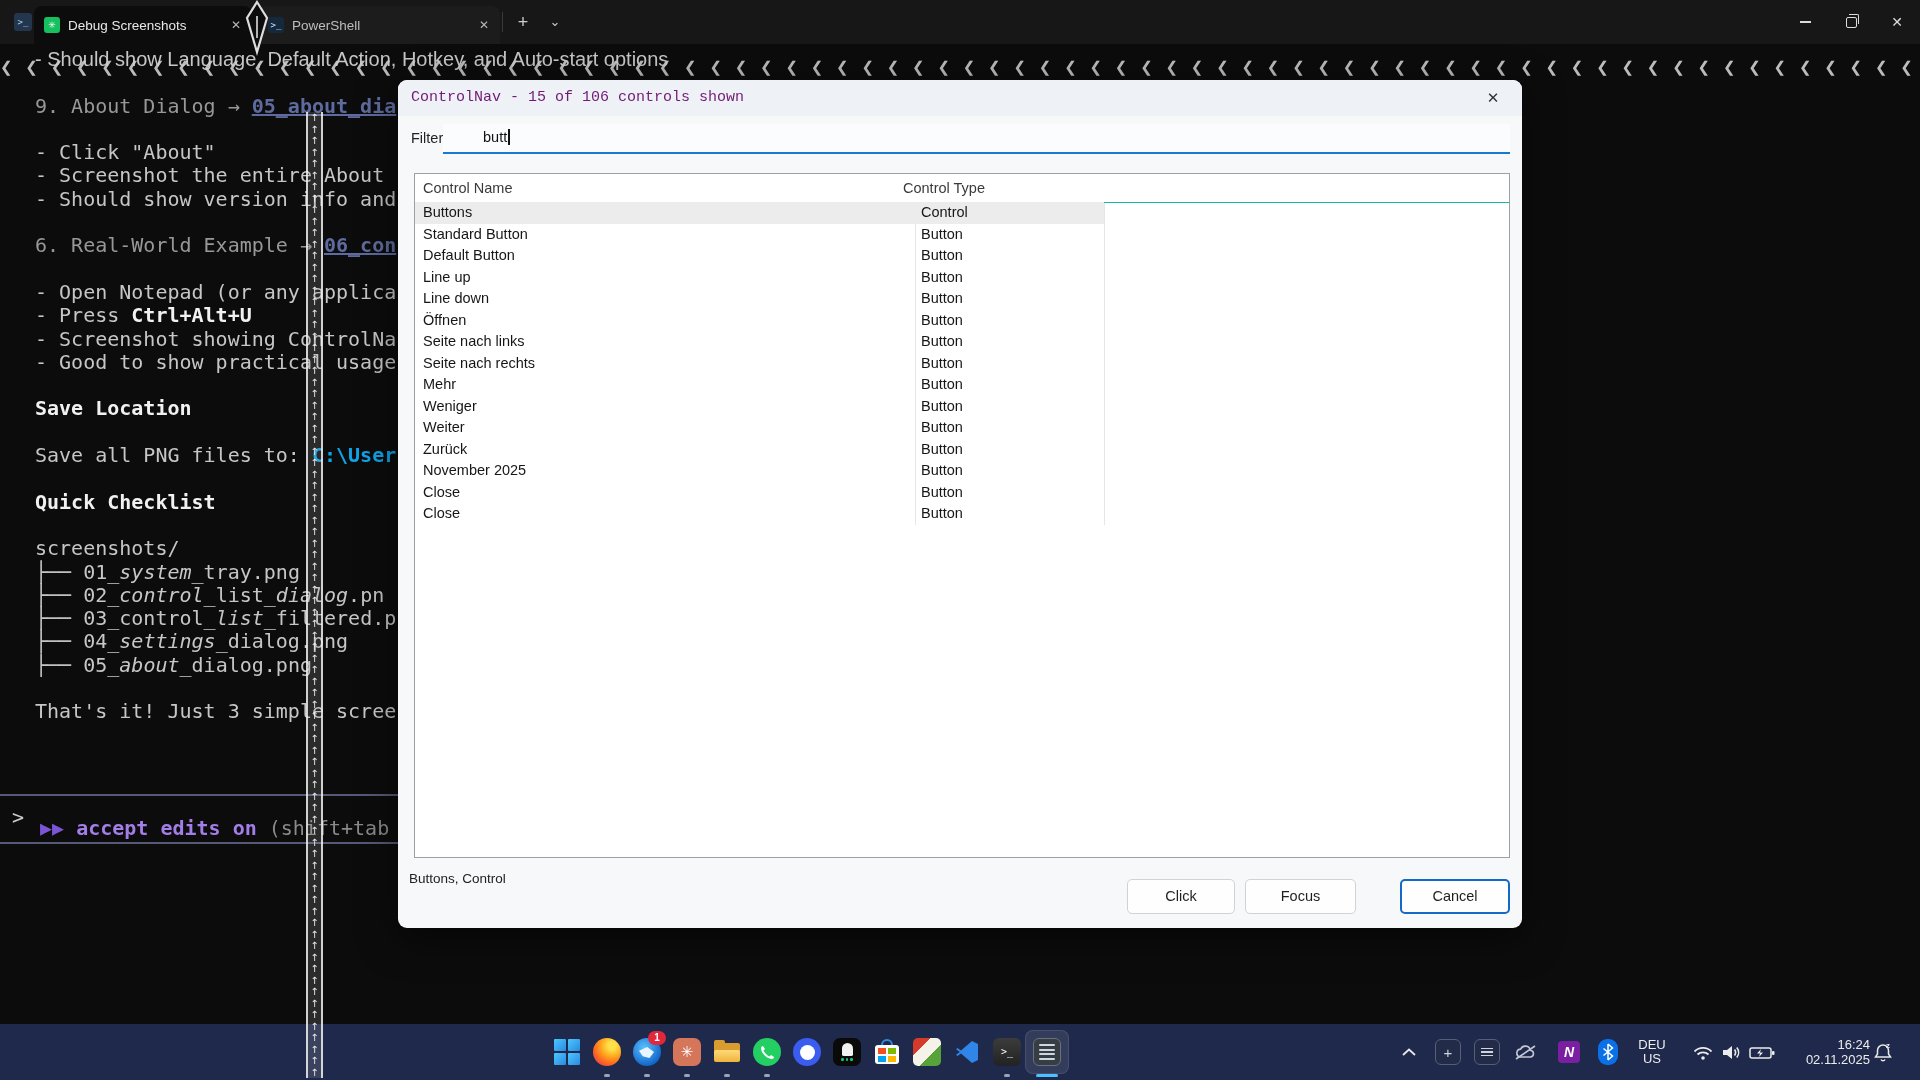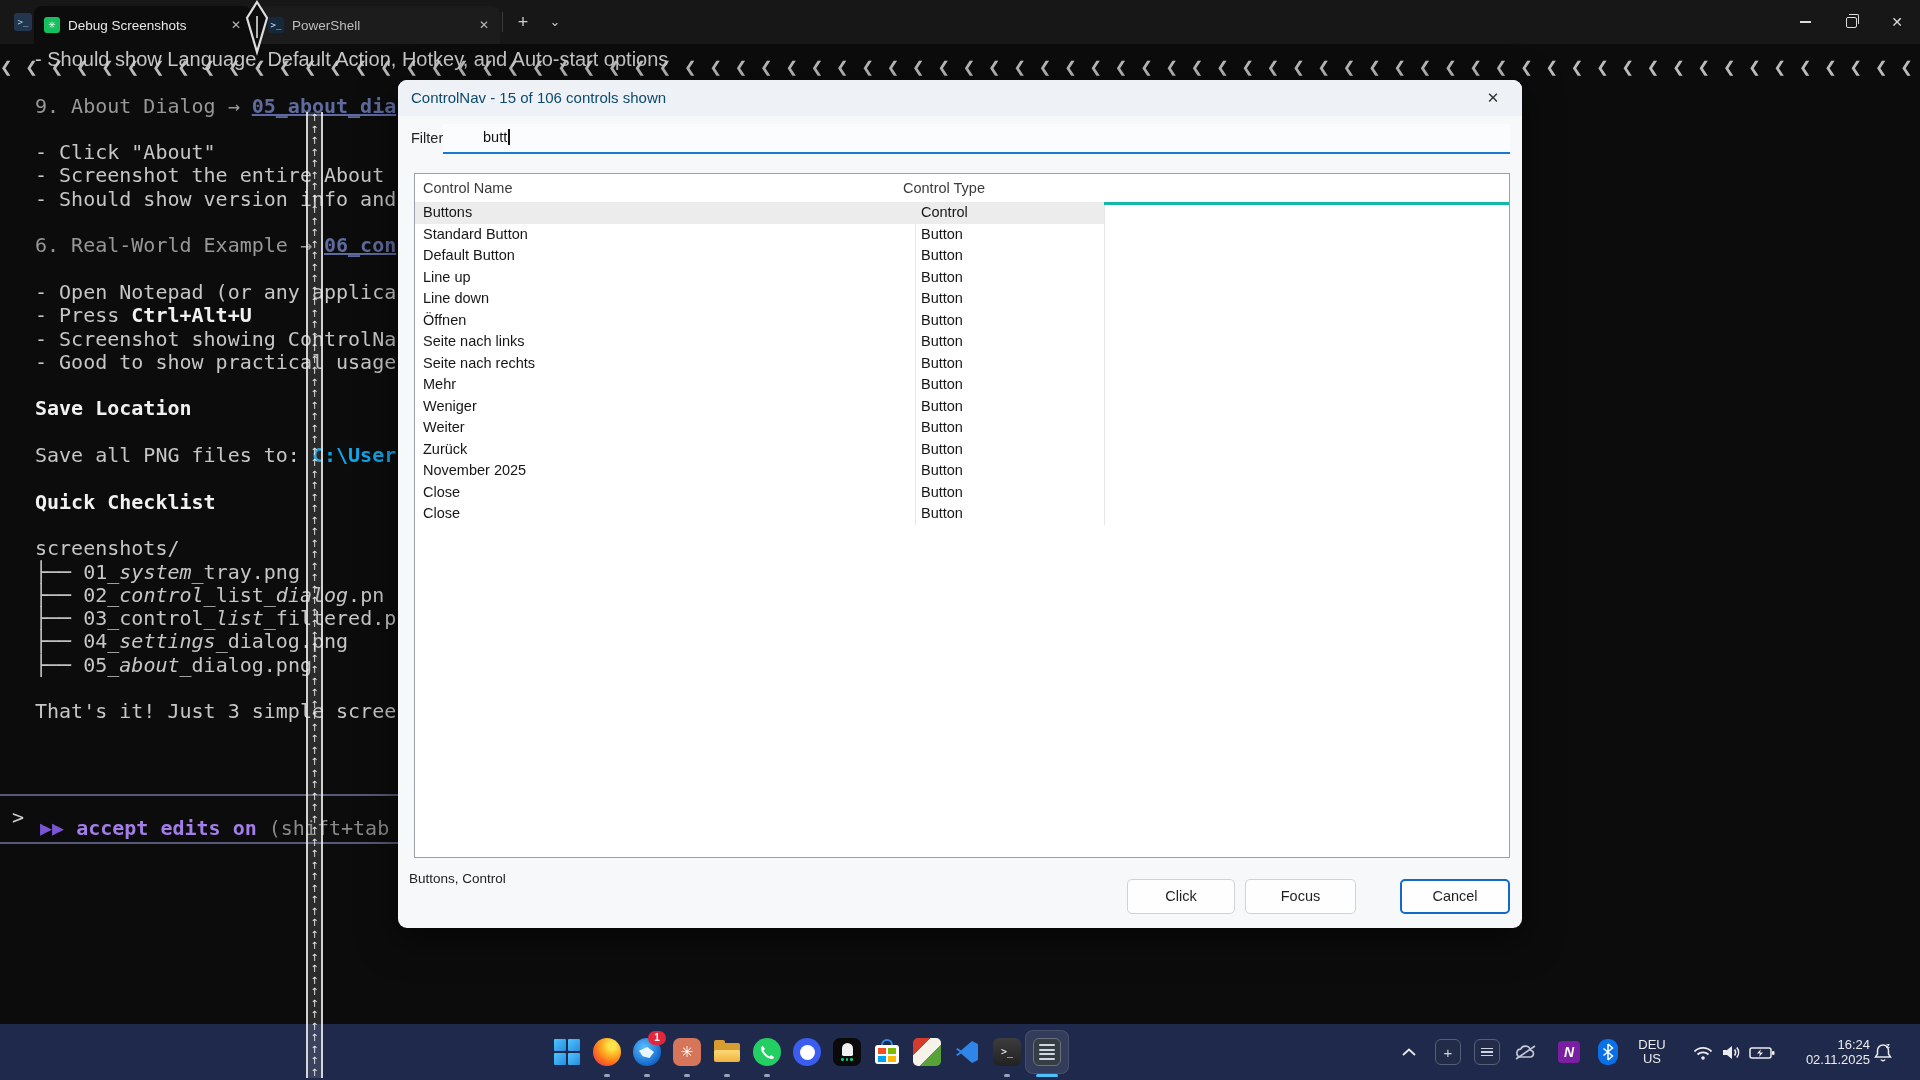--- a/index.html
+++ b/index.html
@@ -60,31 +60,31 @@
     border-right:2px solid rgba(238,238,238,.85);overflow:hidden;color:#eaeaea;
     font-size:10px;line-height:11.5px;text-align:center;white-space:pre-line;
     font-family:"DejaVu Sans",sans-serif;}
   #artifact-pen{position:absolute;left:243px;top:0;z-index:8;}
 
   
   #dialog{position:absolute;left:398px;top:80px;width:1124px;height:848px;background:#f7f8fa;
     border-radius:9px;box-shadow:0 10px 38px rgba(0,0,0,.55);z-index:10;color:#1d1d1d;}
   #dlg-titlebar{position:absolute;left:0;top:0;width:100%;height:36px;background:#eef1f6;
     border-radius:9px 9px 0 0;}
-  #dlg-title{position:absolute;left:13px;top:0;height:36px;line-height:36px;font-size:15px;color:#0c4a6e;}
+  #dlg-title{position:absolute;left:13px;top:0;height:36px;line-height:36px;font-size:15px;color:#701a75;font-family:Liberation Mono, monospace;}
   #dlg-close{position:absolute;right:14px;top:4px;width:30px;height:28px;text-align:center;
     line-height:28px;font-size:15px;color:#333;}
   #dlg-filter-label{position:absolute;left:13px;top:50px;font-size:14.5px;color:#222;}
   #dlg-filter-field{position:absolute;left:45px;top:44px;width:1067px;height:28px;
     border-bottom:2.5px solid #1878d2;background:#fbfcfe;}
   #dlg-filter-value{position:absolute;left:40px;top:5px;font-size:14.5px;color:#111;}
   .caret{display:inline-block;width:1.5px;height:16px;background:#111;vertical-align:-3px;margin-left:1px;}
   #dlg-list{position:absolute;left:16px;top:93px;width:1096px;height:685px;background:#fff;
     border:1px solid #9aa0a6;box-sizing:border-box;}
-  #dlg-list .hdr{position:absolute;left:0;top:0;width:100%;height:28px;border-bottom:3px solid #14b8a6;
+  #dlg-list .hdr{position:absolute;left:0;top:0;width:100%;height:28px;border-bottom:1px solid #14b8a6;
     font-size:14.5px;color:#3a3a3a;background:#fff;text-align:right;}
   .hdr-name{position:absolute;left:8px;top:0;line-height:28px;}
   .hdr-type{position:absolute;left:488px;top:0;line-height:28px;}
   .vline{position:absolute;top:0;width:1px;height:351px;background:#e6e6e6;}
   #vline1{left:500px;} #vline2{left:689px;}
   #dlg-rows{position:absolute;left:0;top:28px;width:100%;}
   .lrow{position:relative;height:21.5px;font-size:14.5px;color:#161616;}
   .lrow.selected:before{content:"";position:absolute;left:0;top:0;width:689px;height:21.5px;background:#ececec;}
   .lrow .cell-name{position:absolute;left:8px;line-height:21.5px;}
   .lrow .cell-type{position:absolute;left:506px;line-height:21.5px;}

